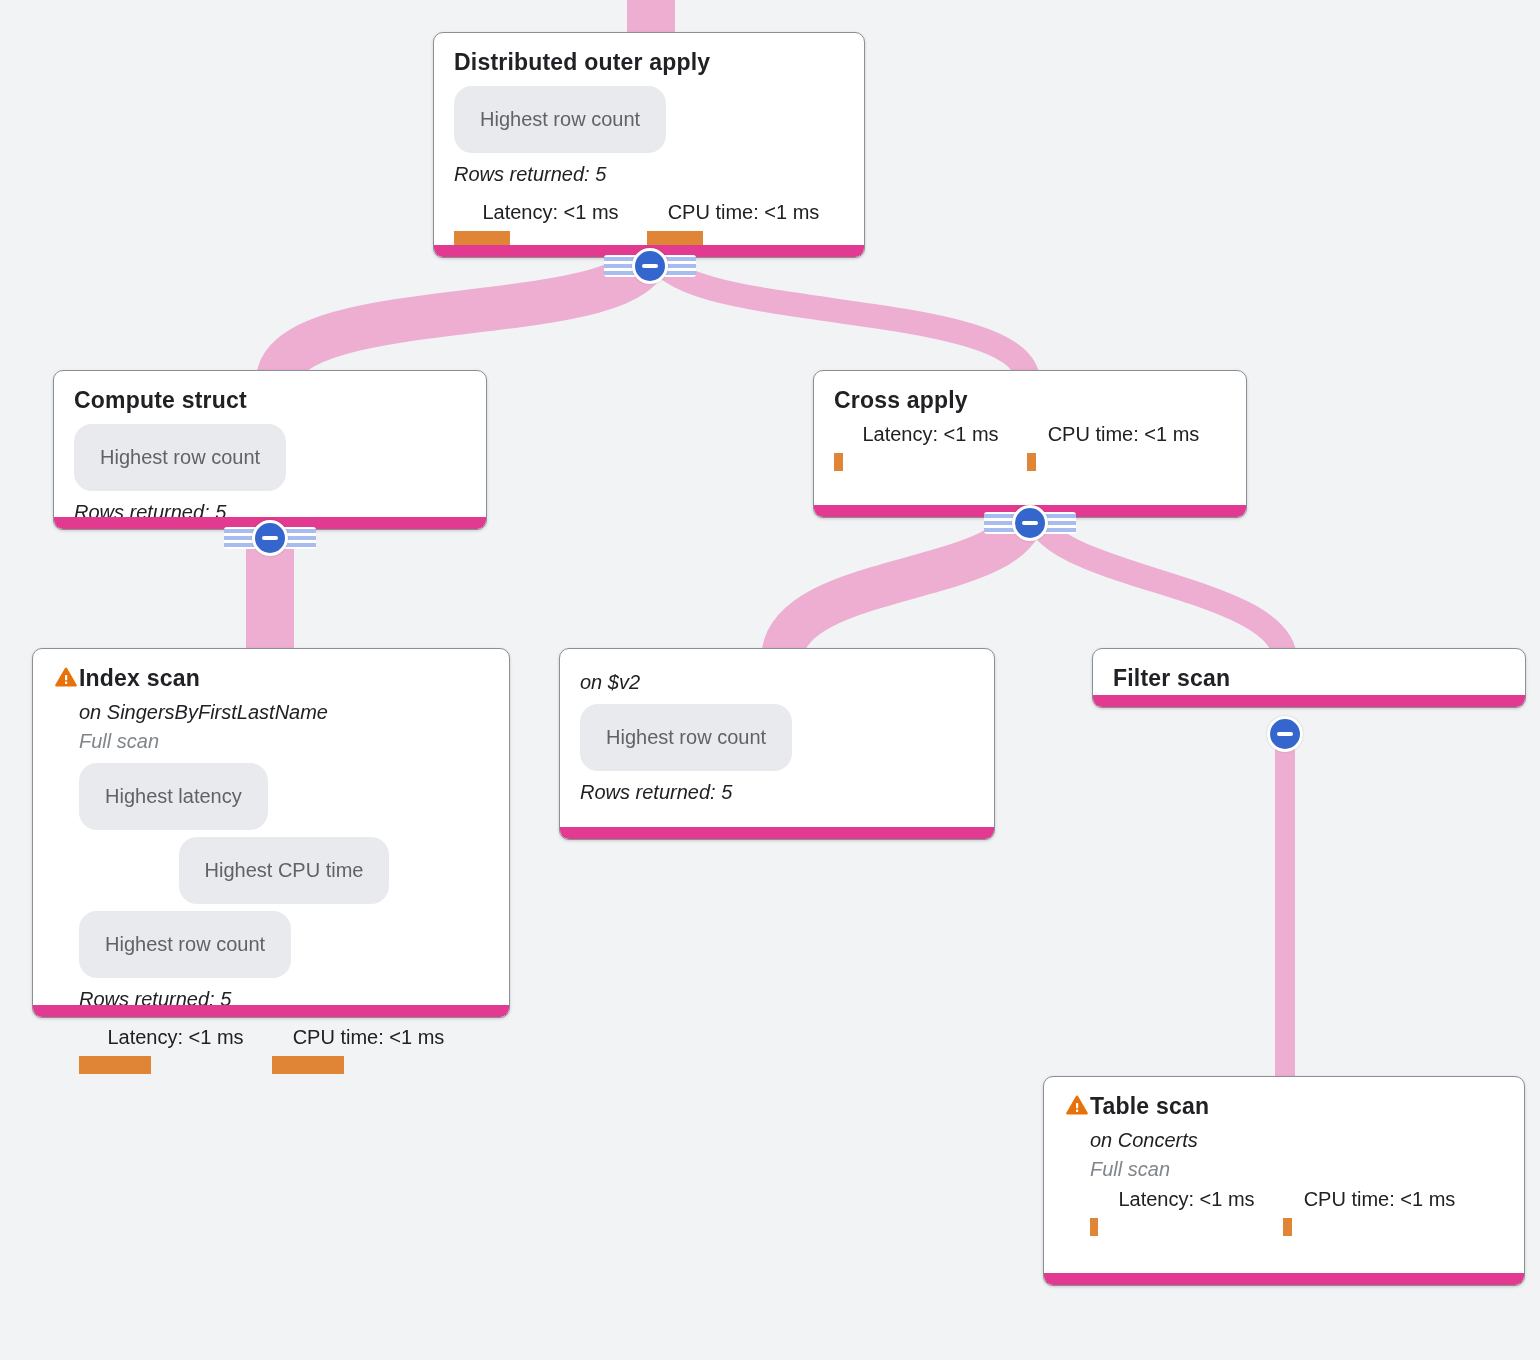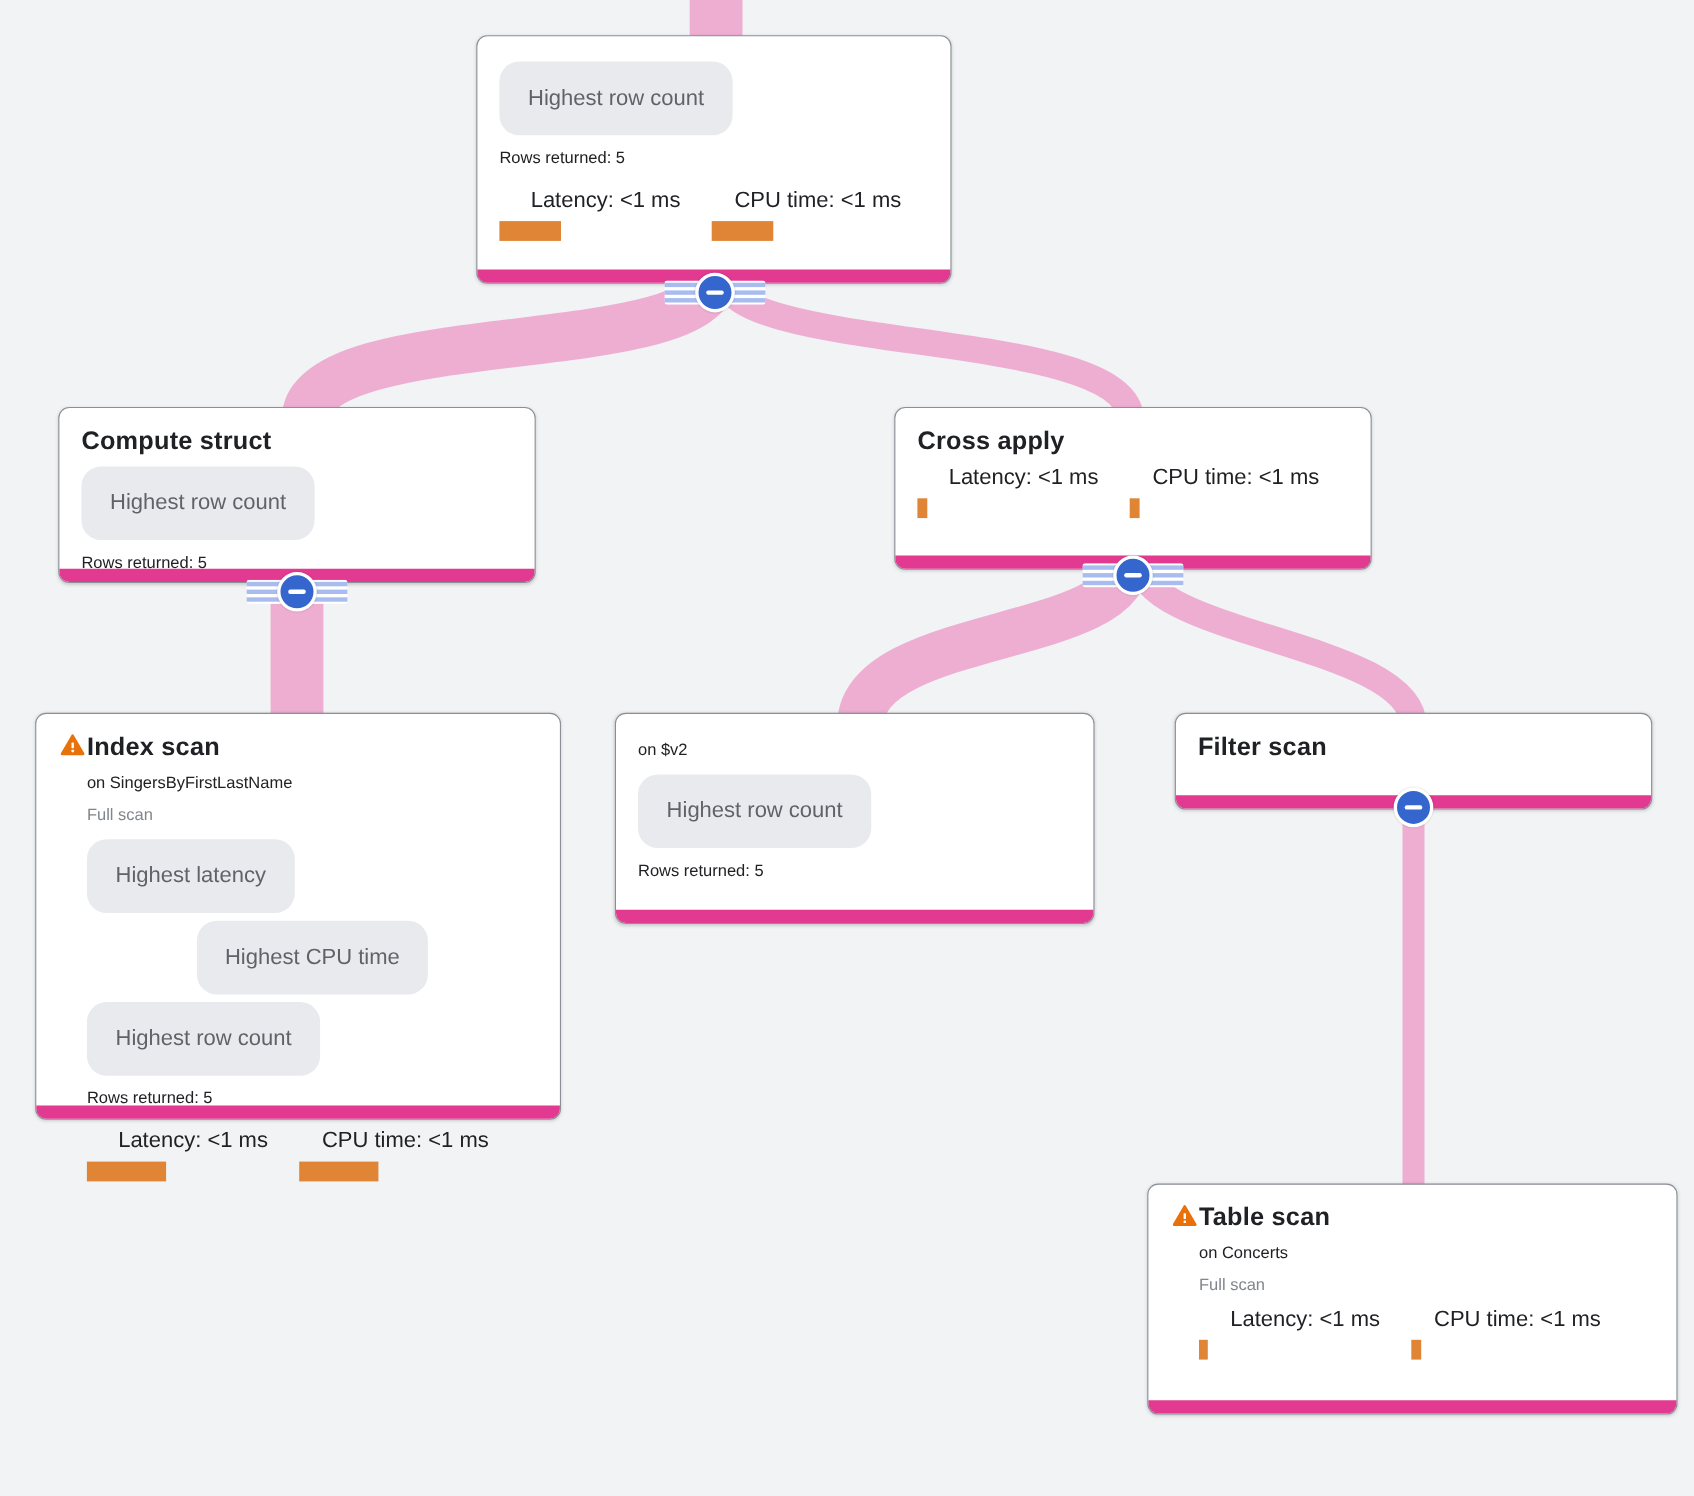--- a/index.html
+++ b/index.html
@@ -41,21 +41,21 @@
     background:var(--accent-pink);
     border-radius:0 0 9px 9px;
   }
   .card-content{padding:14px 20px 10px 20px;}
   .with-icon{display:grid;grid-template-columns:26px 1fr;column-gap:0;}
   .warning{width:26px;height:24px;margin-top:3px;}
   .title{
     font-size:23px;line-height:30px;font-weight:bold;
     color:var(--text-primary);letter-spacing:.2px;
   }
-  .line{font-size:15px;line-height:26px;color:var(--text-primary);margin-top:8px;}
+  .line{font-size:20px;line-height:26px;color:var(--text-primary);margin-top:8px;font-style:italic;}
   .line.tight{margin-top:6px;}
   .muted{color:var(--text-muted);}
   .pill-row{margin-top:9px;}
   .pill{
     display:inline-block;background:var(--badge-bg);color:var(--badge-text);
     font-size:20px;line-height:35px;padding:16px 26px;border-radius:18px;
     white-space:nowrap;
   }
   .metrics{display:flex;margin-top:12px;}
   .metric{width:193px;text-align:center;}
@@ -97,20 +97,21 @@
     <path class="edge" d="M648,250 C648,332 278,290 278,382" stroke-width="44"></path>
     <path class="edge" d="M658,250 C658,324 1028,296 1028,382" stroke-width="24"></path>
     <path class="edge" d="M270,520 L270,660" stroke-width="48"></path>
     <path class="edge" d="M1024,510 C1024,586 782,570 782,660" stroke-width="42"></path>
     <path class="edge" d="M1036,510 C1036,578 1285,584 1285,660" stroke-width="24"></path>
     <path class="edge" d="M1285,720 L1285,1140" stroke-width="20"></path>
   </svg>
 
   <div class="card" style="left:433px;top:32px;width:432px;height:226px">
     <div class="card-content">
+      <div class="title">Distributed outer apply</div>
       <div class="pill-row"><span class="pill">Highest row count</span></div>
       <div class="line">Rows returned: 5</div>
       <div class="metrics">
         <div class="metric">
           <div class="metric-label">Latency: &lt;1 ms</div>
           <div class="bar" style="width: 56px;"></div>
         </div>
         <div class="metric">
           <div class="metric-label">CPU time: &lt;1 ms</div>
           <div class="bar" style="width: 56px;"></div>
@@ -178,21 +179,21 @@
 
   <div class="card" style="left:559px;top:648px;width:436px;height:192px">
     <div class="card-content">
       <div class="line tight">on $v2</div>
       <div class="pill-row"><span class="pill">Highest row count</span></div>
       <div class="line">Rows returned: 5</div>
     </div>
     <div class="card-footer"></div>
   </div>
 
-  <div class="card" style="left:1068px;top:648px;width:434px;height:88px">
+  <div class="card" style="left:1092px;top:648px;width:434px;height:60px">
     <div class="card-content">
       <div class="title">Filter scan</div>
     </div>
     <div class="card-footer"></div>
   </div>
 
   <div class="card" style="left:1043px;top:1076px;width:482px;height:210px">
     <div class="card-content with-icon">
       <svg class="warning" viewBox="0 0 24 24">
         <path fill="#e8710a" d="M2.3 20.5h19.4c.9 0 1.4-.95.97-1.72L12.97 2.1c-.43-.77-1.51-.77-1.94 0L1.33 18.78c-.43.77.12 1.72.97 1.72z"></path>

